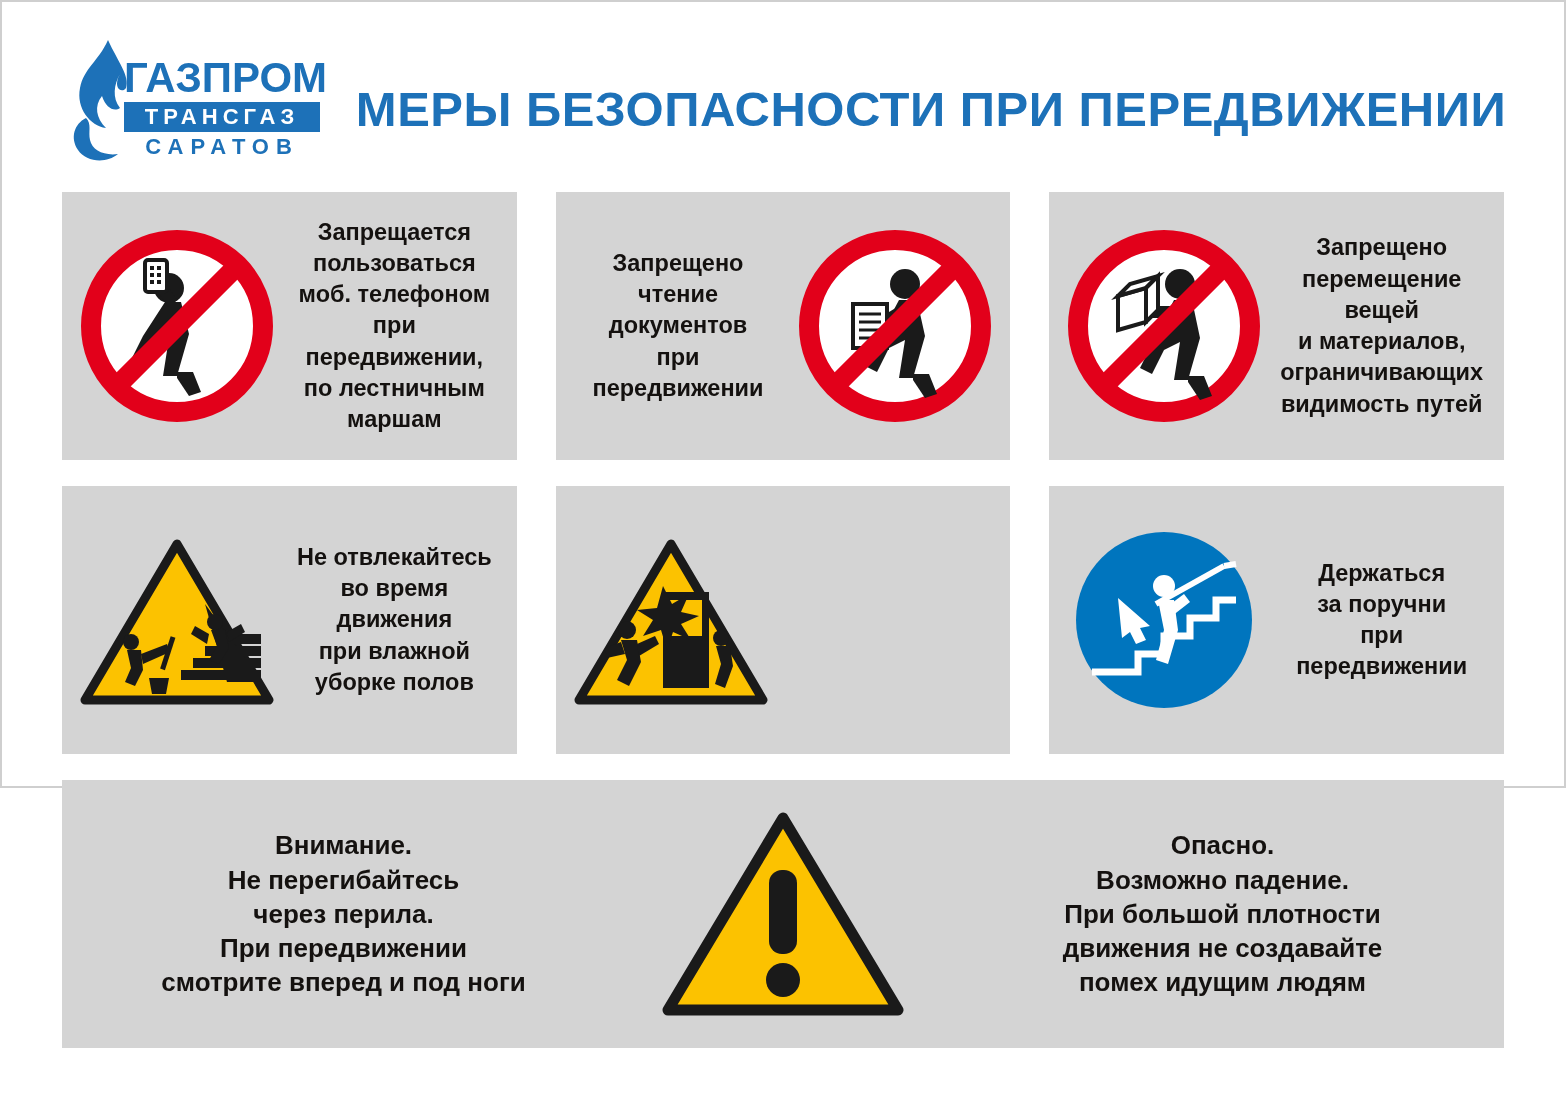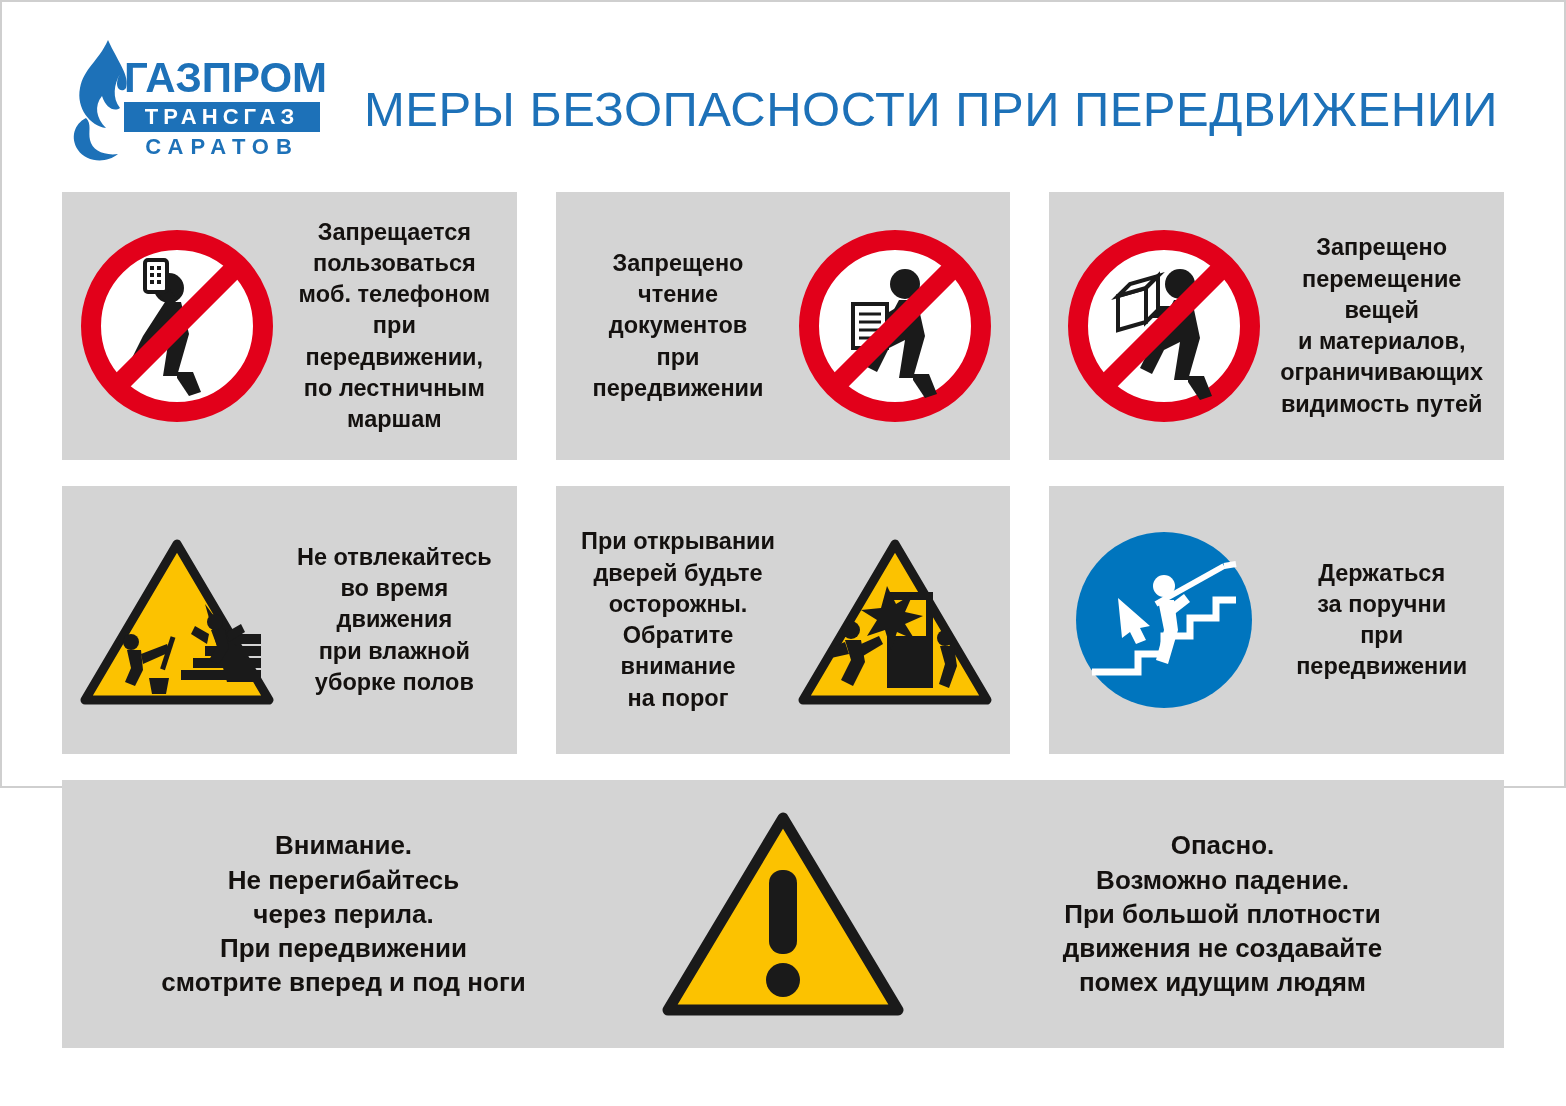--- a/index.html
+++ b/index.html
@@ -34,21 +34,21 @@
     width: 260px;
     flex: 0 0 260px;
     position: relative;
     height: 150px;
   }
   .logo svg { display: block; }
   .poster-title {
     flex: 1;
     text-align: center;
     font-size: 49px;
-    font-weight: normal;
+    font-weight: bold;
     color: #1d71b8;
     letter-spacing: 0.5px;
     line-height: 1.05;
     padding-left: 6px;
     padding-top: 26px;
     white-space: nowrap;
   }
 
   
   .grid {
@@ -293,25 +293,20 @@
               <path d="M66 114 L84 106 L88 114 L68 126 Z"></path>
               <path d="M50 112 L34 118 L36 128 L54 124 Z"></path>
             </g>
 
             <g fill="#1a1a1a">
               <circle cx="150" cy="108" r="8"></circle>
               <path d="M145 116 L159 116 L162 136 L154 158 L144 154 L150 134 Z"></path>
             </g>
           </svg>
         </div>
-        <div class="txt">При открывании
-дверей будьте
-осторожны.
-Обратите внимание
-на порог</div>
       </div>
 
       <div class="cell">
         <div class="pict">
           <svg width="200" height="200" viewBox="0 0 200 200">
             <circle cx="100" cy="100" r="88" fill="#0075be"></circle>
 
             <g stroke="#ffffff" stroke-width="7" fill="none">
               <path d="M28 152 L74 152 L74 134 L100 134 L100 116 L126 116 L126 98 L152 98 L152 80 L172 80"></path>
             </g>

